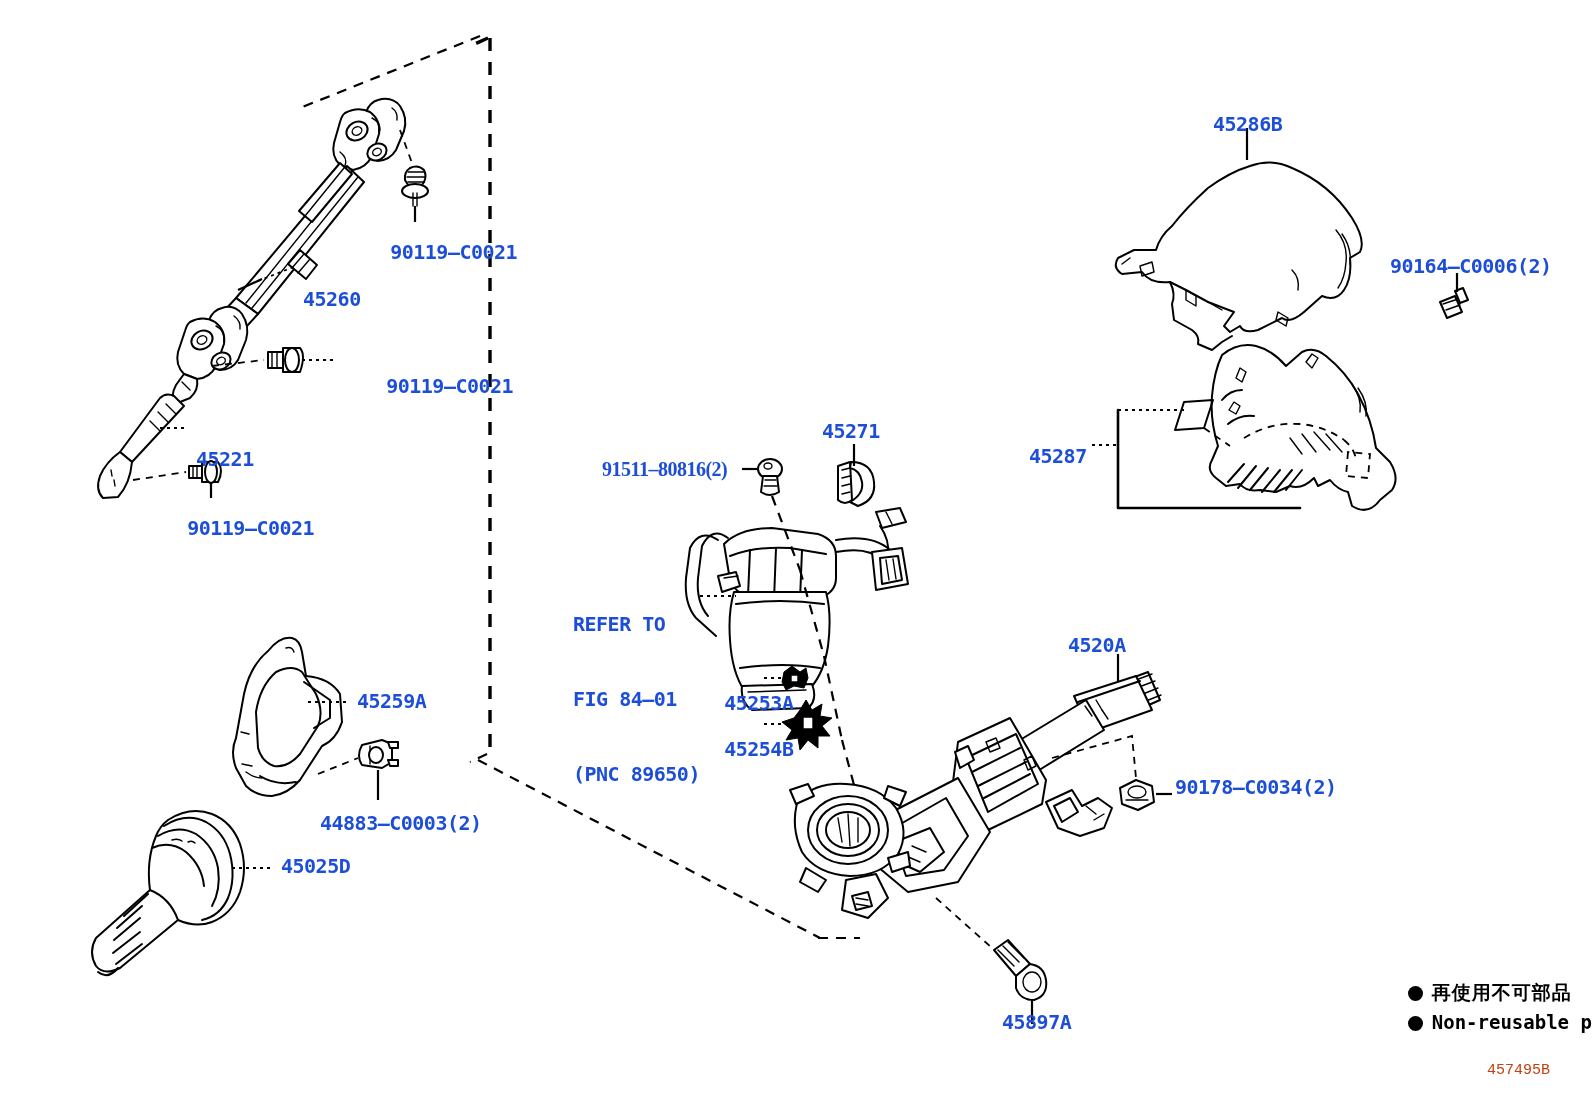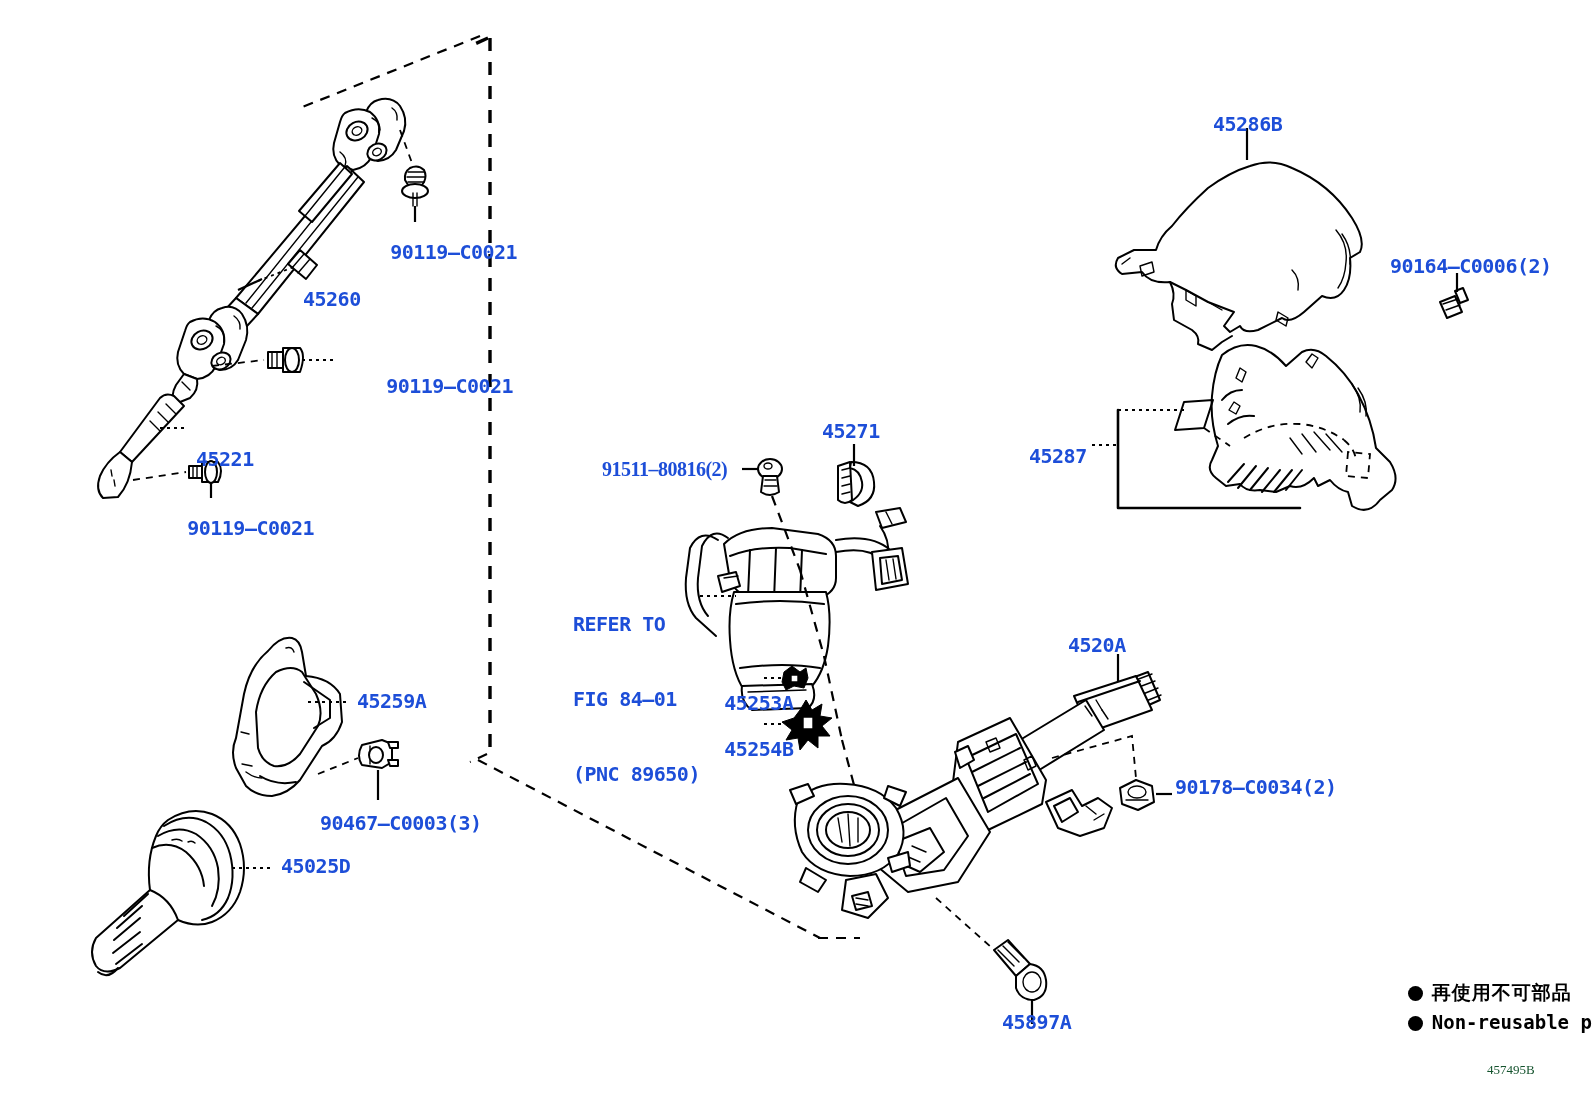--- a/index.html
+++ b/index.html
@@ -49,23 +49,23 @@
     vertical-align: -2px;
   }
   .legend-cjk {
     font-family: "DejaVu Sans", "Liberation Sans", sans-serif;
     font-weight: bold;
     font-size: 19px;
     letter-spacing: 1px;
   }
   .figno {
     position: absolute;
-    font-family: Liberation Serif, serif;
-    font-size: 13px;
-    color: #14532d;
+    font-family: Liberation Mono, monospace;
+    font-size: 15px;
+    color: #c2410c;
     letter-spacing: 0px;
   }
 </style>
 </head>
 <body>
 
 <div id="sheet">
 
   <svg id="art" viewBox="0 0 1592 1099" xmlns="http://www.w3.org/2000/svg">
     <defs>
@@ -455,21 +455,21 @@
   </div>
   <div class="lbl" style="left:303px; top:256px;margin-top:32px;">45260</div>
   <div class="lbl" style="left:340px; top:351px;">
     <span class="nr">90119–C0021</span>
   </div>
   <div class="lbl" style="left:196px; top:420px;margin-top:28px;">45221</div>
   <div class="lbl" style="left:141px; top:493px;">
     <span class="nr">90119–C0021</span>
   </div>
   <div class="lbl" style="left:357px; top:690px;">45259A</div>
-  <div class="lbl" style="left:320px; top:812px;">90467–C0003(3)</div>
+  <div class="lbl" style="left:320px; top:812px;">44883–C0003(2)</div>
   <div class="lbl" style="left:281px; top:855px;">45025D</div>
 
   <div class="lbl" style="left:602px; top:458px;font-family:Liberation Serif, serif;">91511–80816(2)</div>
   <div class="lbl" style="left:822px; top:420px;">45271</div>
   <div class="lbl" style="left:678px; top:668px;">
     <span class="nr">45253A</span>
   </div>
   <div class="lbl" style="left:678px; top:714px;">
     <span class="nr">45254B</span>
   </div>

